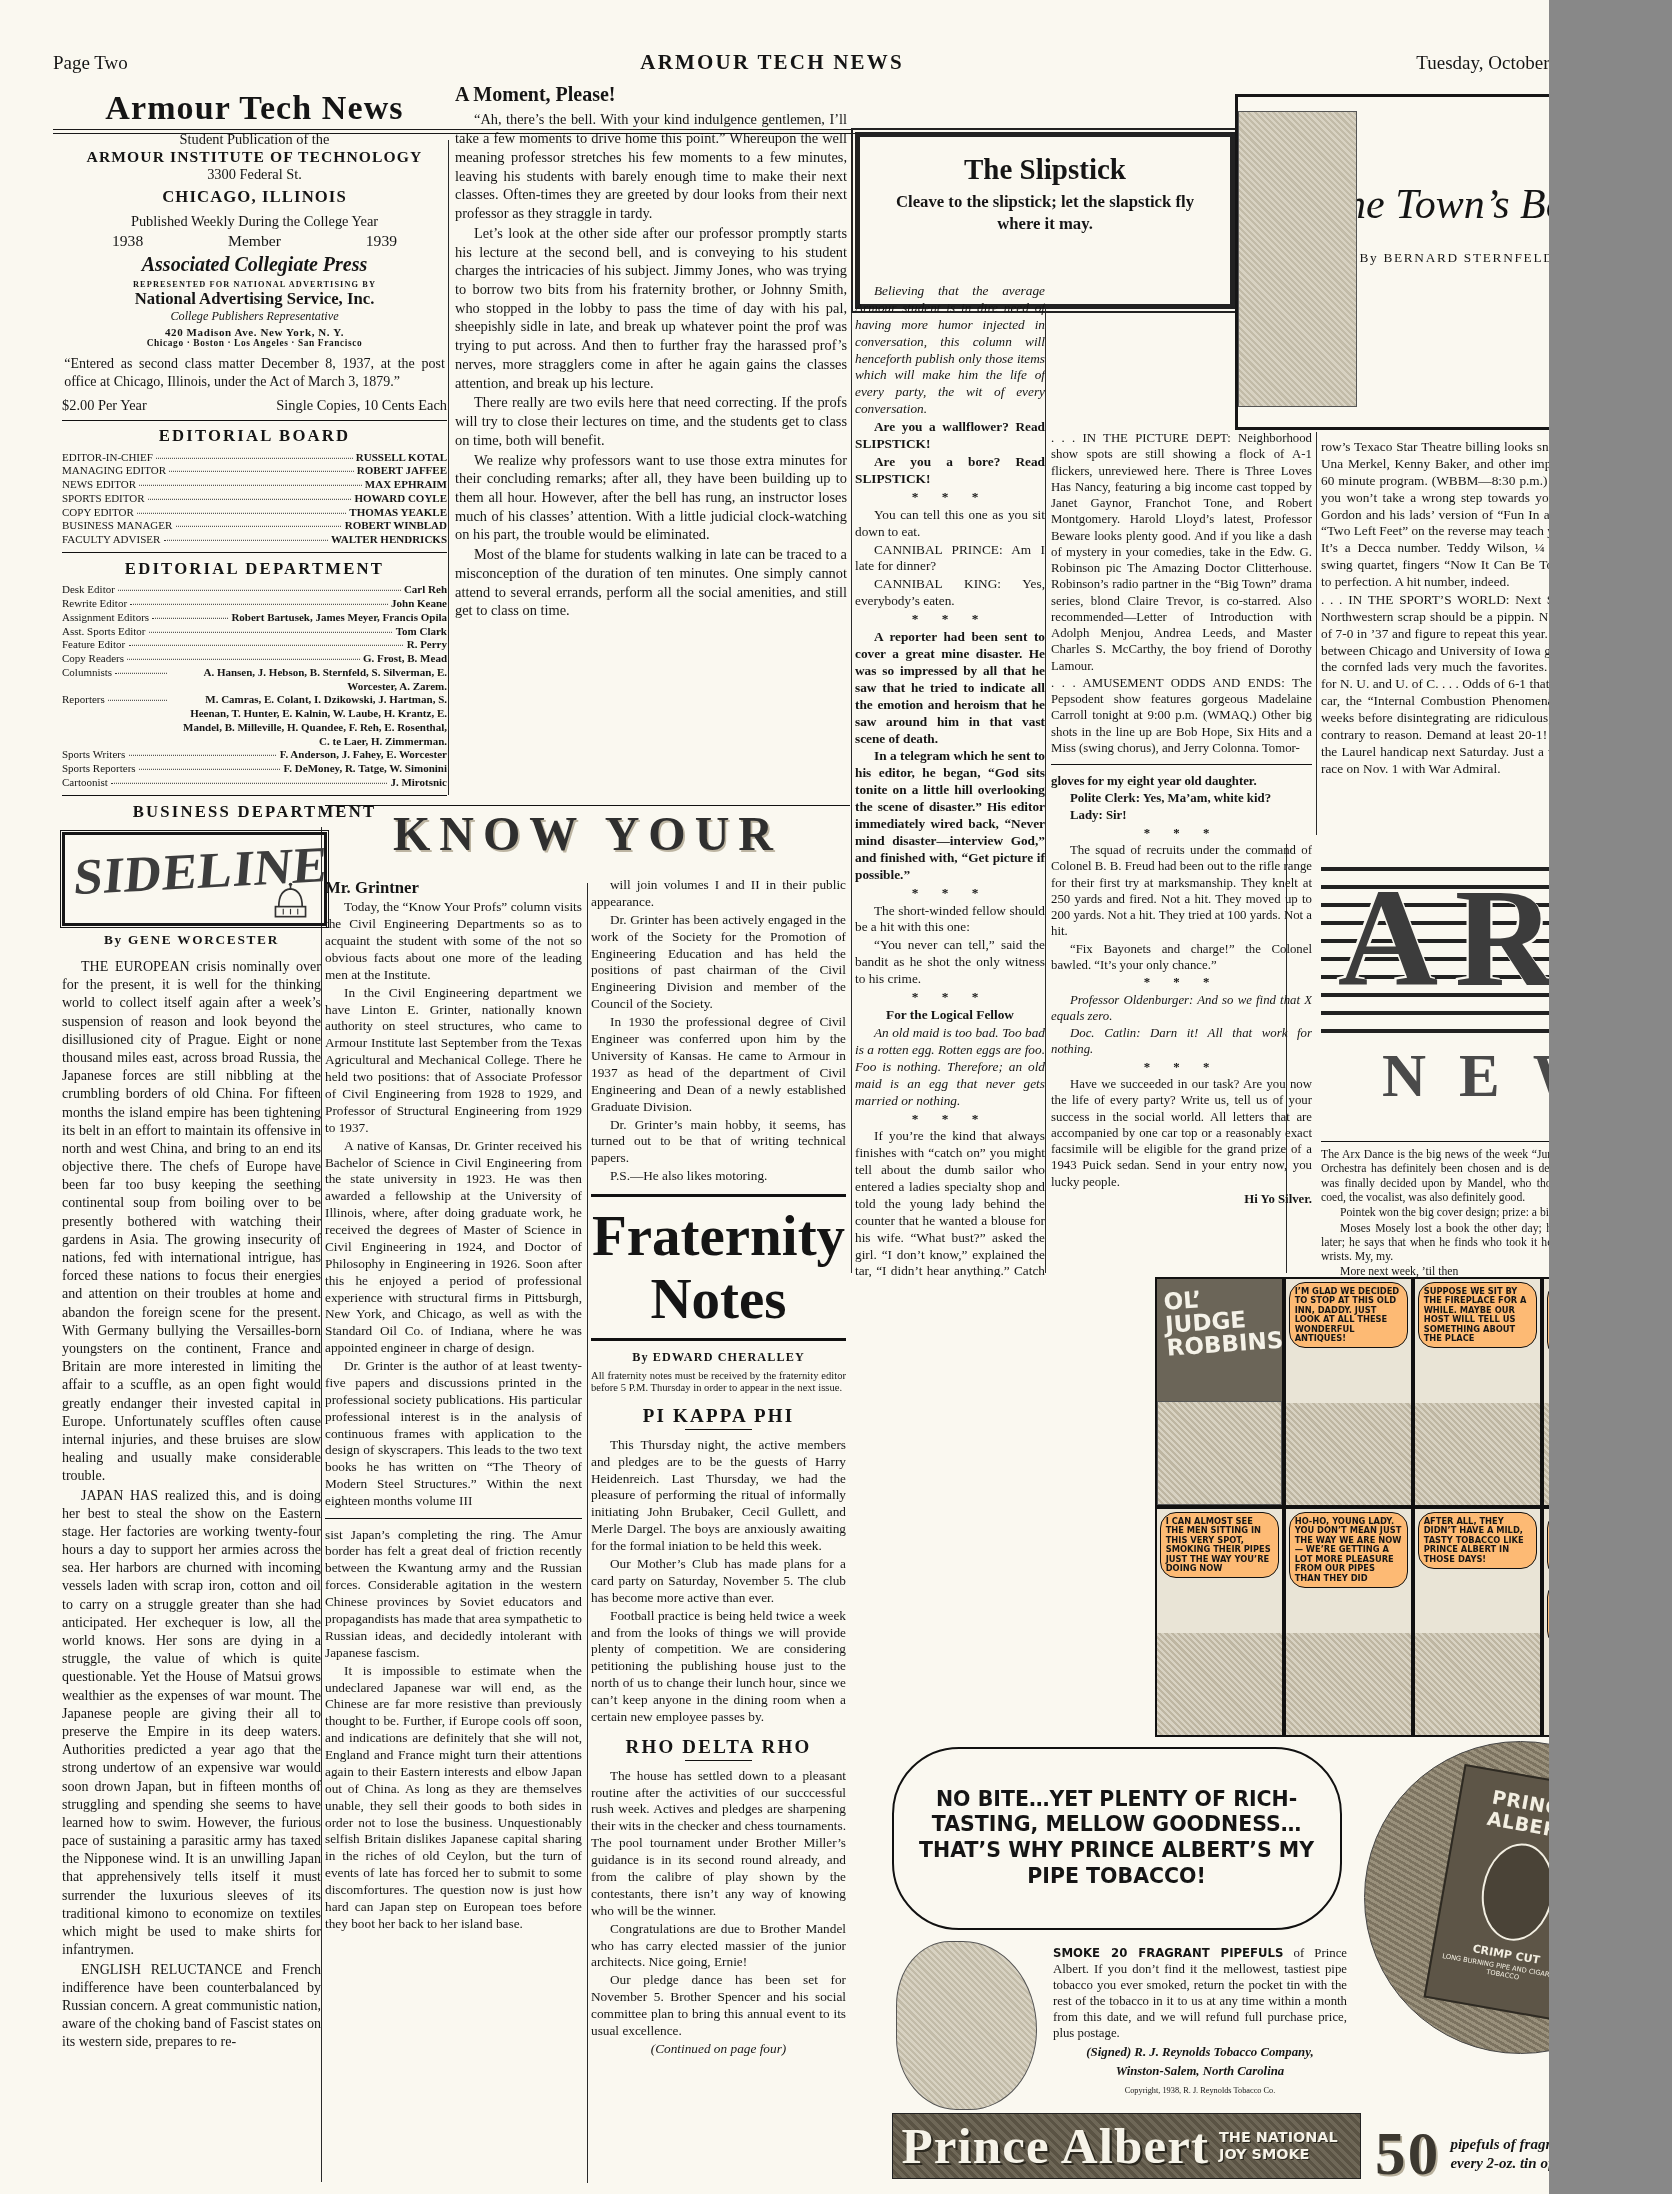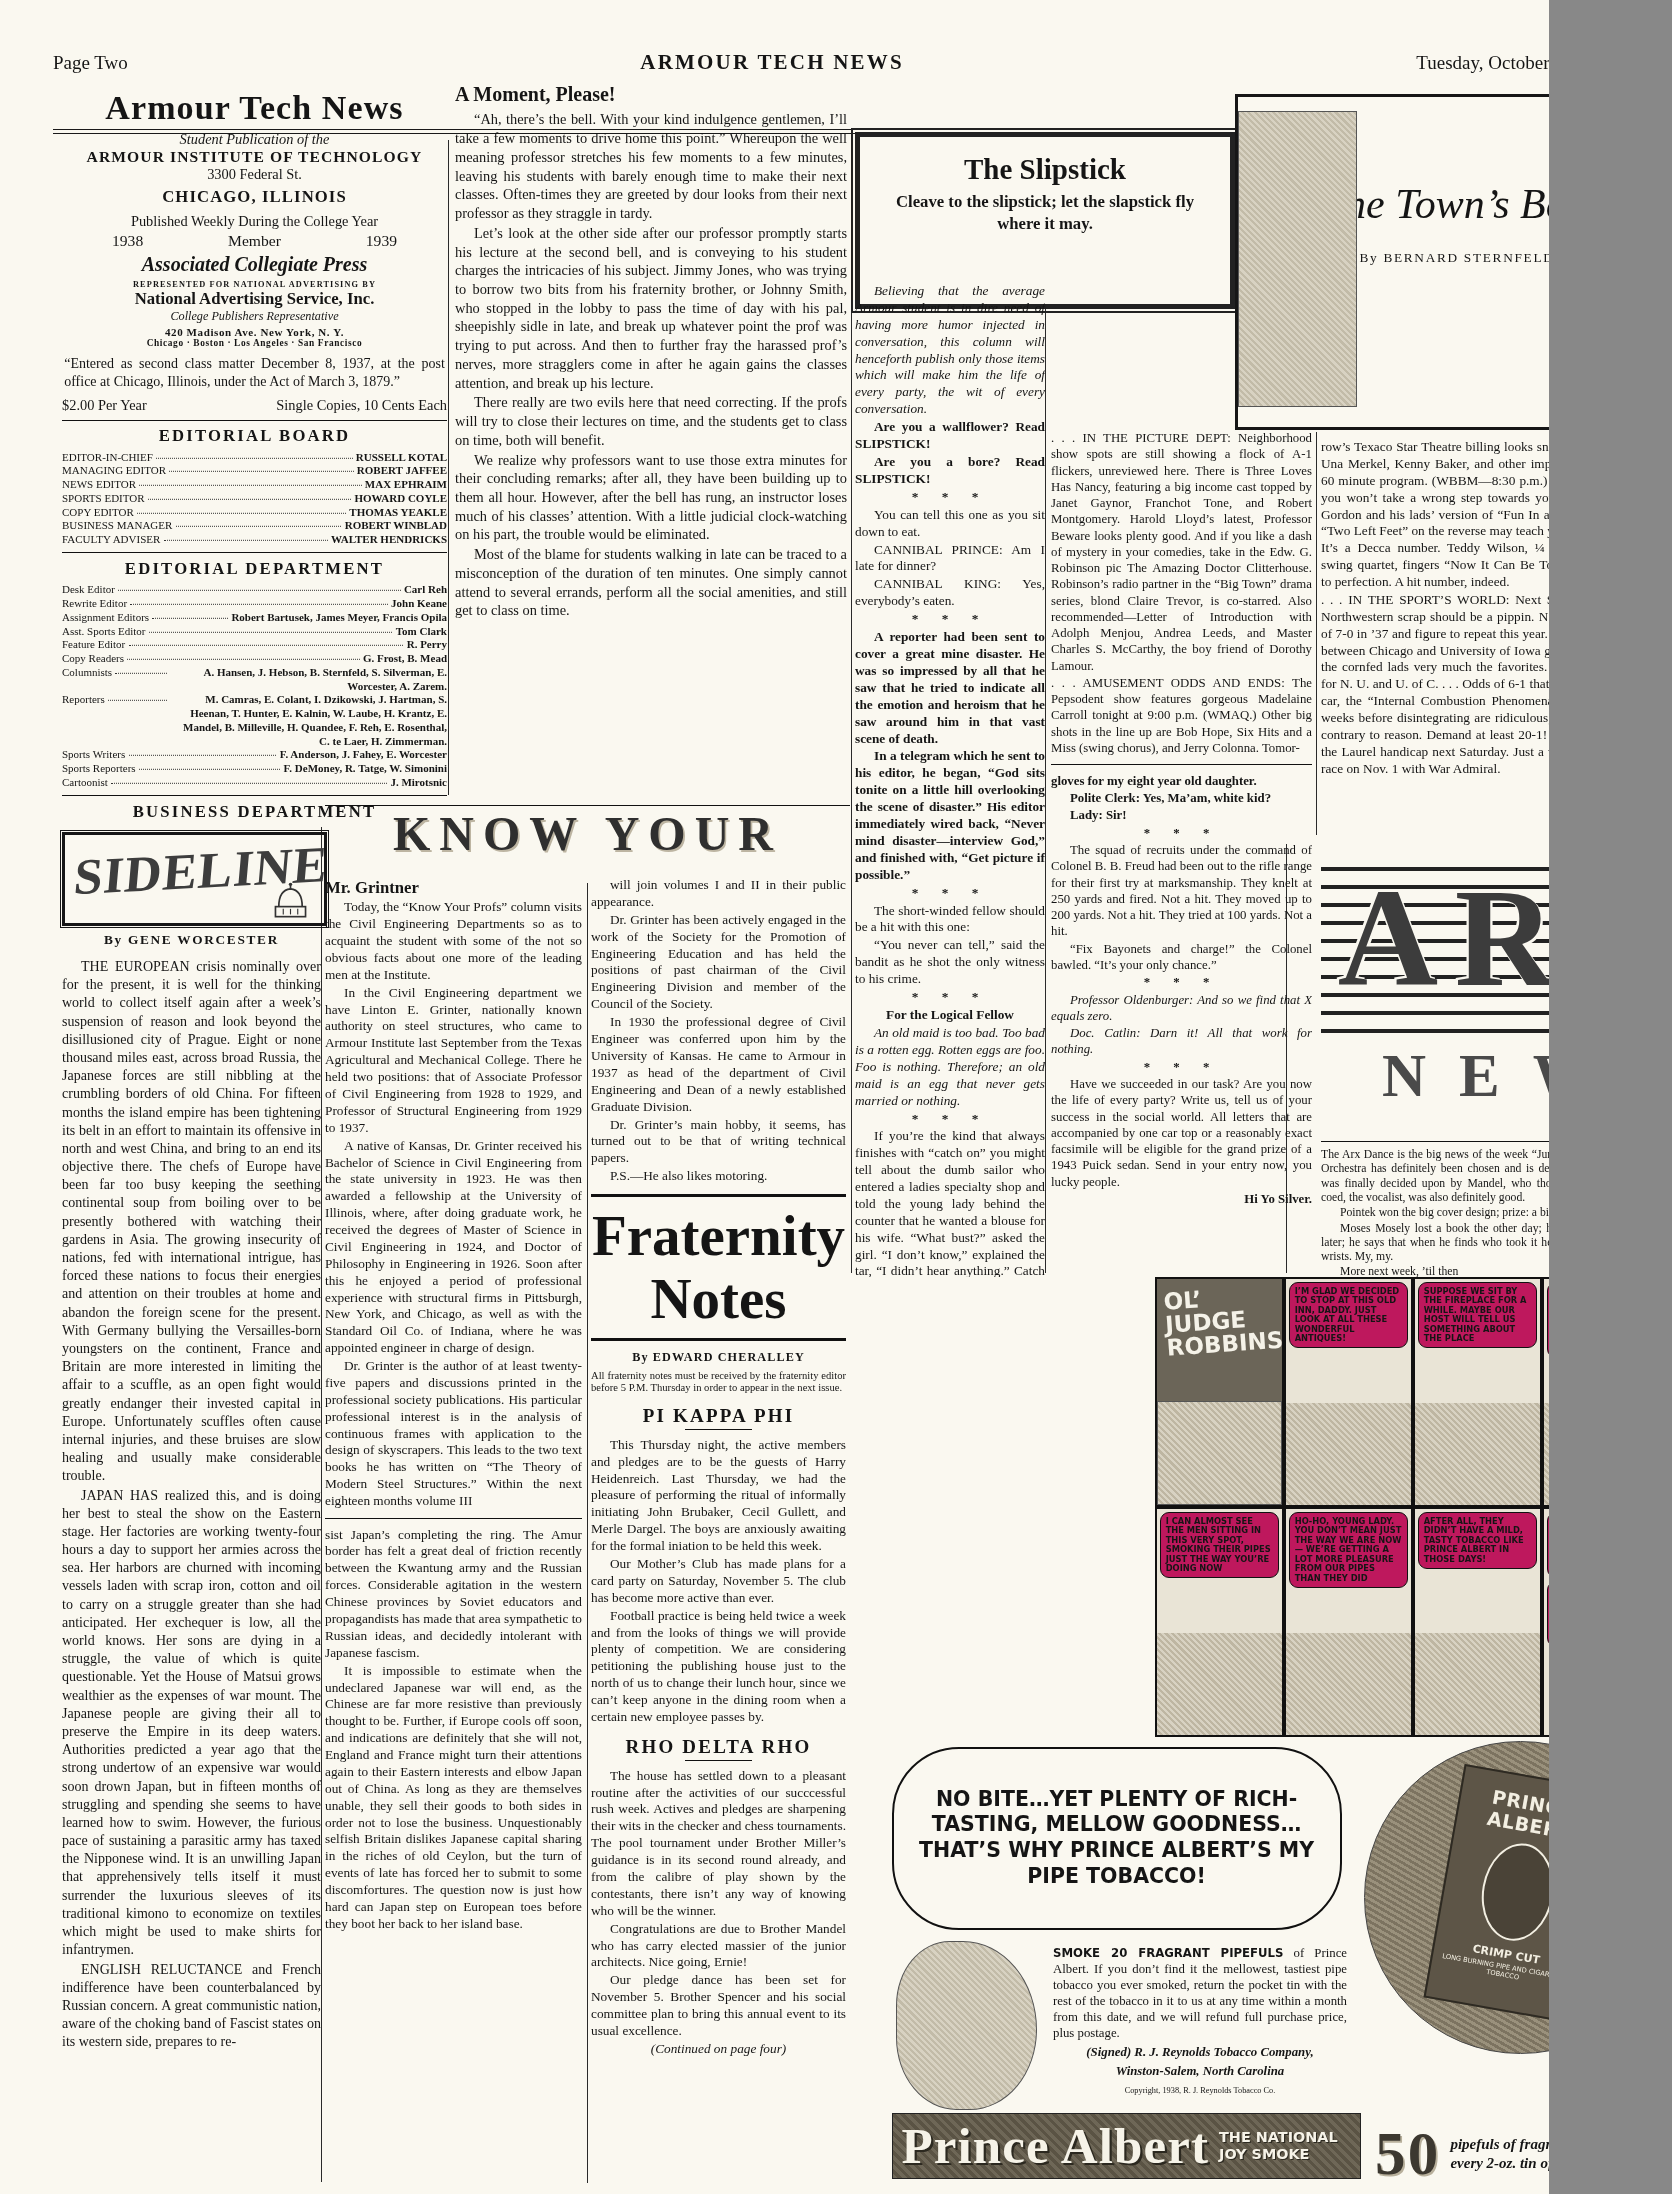--- a/index.html
+++ b/index.html
@@ -8,21 +8,21 @@
   .abs{position:absolute;overflow:hidden;}
   .vrule{position:absolute;width:1.1px;background:#2a2a2a;}
   .hrule{position:absolute;height:1.7px;background:#1a1a1a;}
   .dbl{border-top:1.7px solid #1a1a1a;border-bottom:1.1px solid #1a1a1a;height:2.8px;background:none;}
   
   #hdr{left:53px;top:50px;width:1567px;display:flex;justify-content:space-between;align-items:baseline;font-size:19px;}
   #hdr .papername{font-size:21px;letter-spacing:2.2px;font-weight:bold;}
   
   #staff{left:62px;top:86px;width:385px;height:732px;text-align:center;}
   #staff .t1{font-size:34px;font-weight:bold;letter-spacing:1.1px;margin-top:3.3px;}
-  #staff .t2{font-size:14.4px;margin-top:3.3px;font-style:italic;}
+  #staff .t2{font-size:14.4px;margin-top:3.3px;}
   #staff .t3{font-size:15.6px;font-weight:bold;letter-spacing:1.1px;}
   #staff .t4{font-size:14.4px;}
   #staff .t5{font-size:16.7px;font-weight:bold;letter-spacing:1.1px;margin-top:4.4px;}
   #staff .t6{font-size:14.4px;margin-top:5.6px;}
   #staff .memrow{display:flex;justify-content:space-between;padding:0 50px;font-size:15.6px;margin-top:2.2px;}
   #staff .acp{font-size:20px;font-weight:bold;font-style:italic;margin-top:3.3px;}
   #staff .repby{font-size:8.3px;font-weight:bold;letter-spacing:1.1px;margin-top:4.4px;}
   #staff .nas{font-size:16.7px;font-weight:bold;}
   #staff .cpr{font-size:12.2px;font-style:italic;}
   #staff .addr{font-size:11px;font-weight:bold;letter-spacing:0.6px;margin-top:1.1px;}
@@ -96,21 +96,21 @@
   .fnrule{border:none;border-top:3.3px solid #111;margin:9px 0;}
   #fnotes h3{font-size:57px;font-weight:bold;text-align:center;margin:3.3px 0;line-height:1.05;}
   #fnotes .fby{text-align:center;font-size:12.2px;font-weight:bold;letter-spacing:1.1px;margin:4.4px 0;}
   #fnotes .note{font-size:10.6px;text-align:justify;line-height:1.2;margin:3.3px 0;}
   .frathead{text-align:center;font-size:19px;font-weight:bold;letter-spacing:2.2px;margin:10px 0 2.2px 0;}
   .shortrule{width:67px;border:none;border-top:1.7px solid #111;margin:2.2px auto 6.7px auto;}
   .contline{text-align:center;font-style:italic;font-size:13.3px;}
   
   #comic{left:1155px;top:1277px;width:518px;height:460px;display:flex;flex-wrap:wrap;background:#faf8f0;}
   .panel{border:2.2px solid #111;box-sizing:border-box;position:relative;background:#e9e4d6;}
-  .panel .bubble{background:#be185d;border:1.7px solid #111;border-radius:9px;margin:3.3px;
+  .panel .bubble{background:#fdba74;border:1.7px solid #111;border-radius:16px;margin:3.3px;
       padding:3.3px 4.4px;font-family:"DejaVu Sans",sans-serif;font-weight:bold;font-size:8.3px;line-height:1.15;}
   .panel .psk{position:absolute;bottom:0;left:0;right:0;height:45%;
       background:repeating-linear-gradient(45deg,#d8d2c2 0 2.2px,#beb6a2 2.2px 4.4px);}
   #cp-title{width:129px;height:230px;background:#6b6558;}
   #cp-title .ojr{color:#f5f2e8;font-family:"DejaVu Sans",sans-serif;font-weight:bold;
       font-size:23px;line-height:1.0;padding:7.8px 5.6px 0 7.8px;transform:rotate(-4deg);}
   #cp-title .ttsign{position:absolute;left:9px;bottom:50px;background:#f5f2e8;border:1.7px solid #111;
       font-family:"DejaVu Sans",sans-serif;font-weight:bold;font-size:11px;padding:2.2px 4.4px;}
   .r1{width:129px;height:230px;}
   .r2{width:129px;height:230px;}

